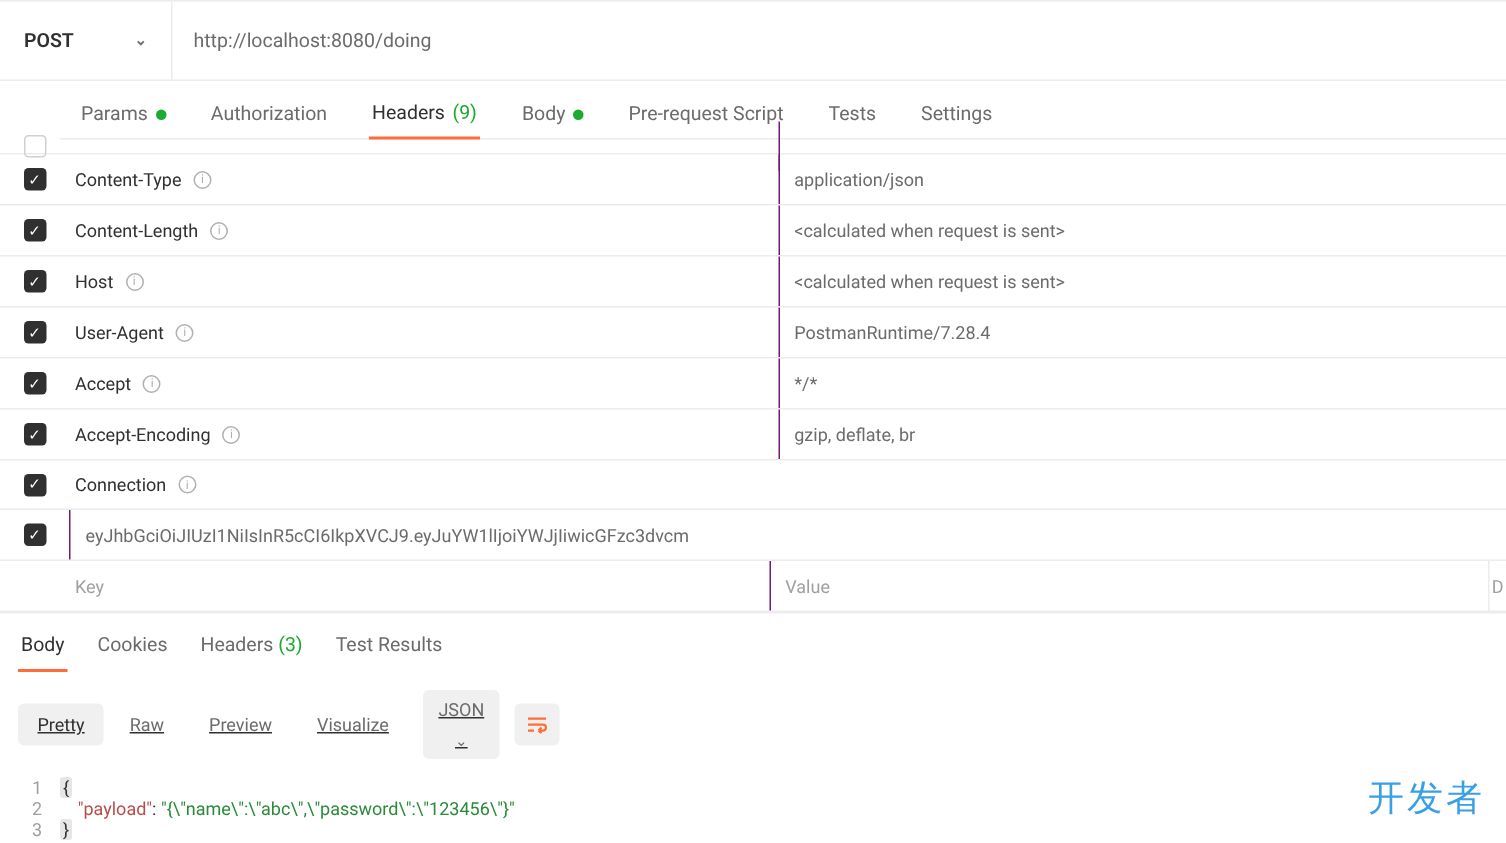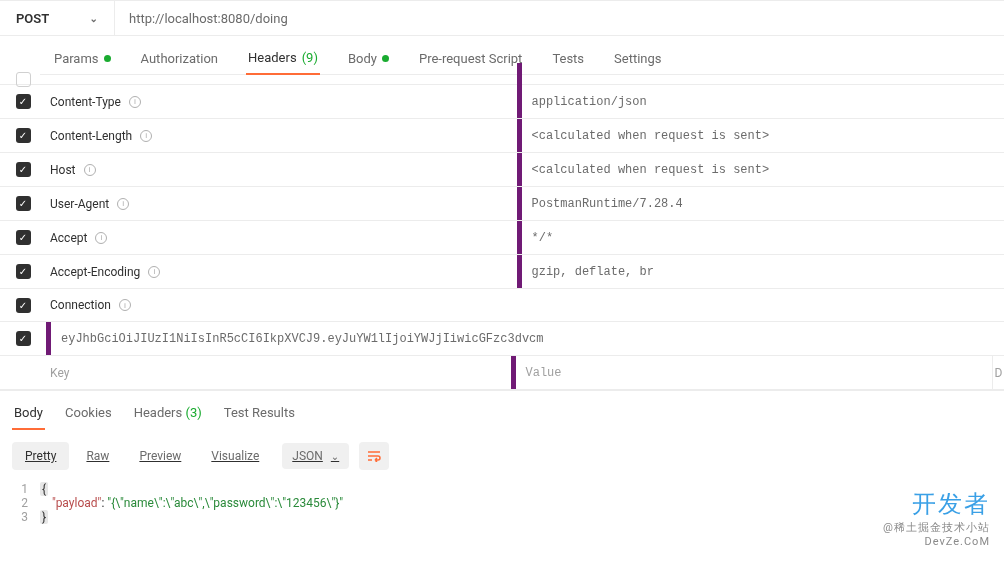--- a/index.html
+++ b/index.html
@@ -1,43 +1,43 @@
 <!DOCTYPE html>
 <html><head>
 <meta charset="utf-8">
 <style>
 * { box-sizing: border-box; margin: 0; padding: 0; font-family: -apple-system, BlinkMacSystemFont, "Segoe UI", Roboto, Helvetica, Arial, sans-serif; }
 body { background: #fff; color: #303030; font-size: 12px; width: 1004px; }
-.topbar { display: flex; align-items: stretch; border-top: 1px solid #ececec; border-bottom: 1px solid #ececec; height: 36px; }
+.topbar { display: flex; align-items: stretch; border-top: 1px solid #ececec; border-bottom: 1px solid #ececec; height: 54px; }
 .method { display: flex; align-items: center; padding: 0 16px; border-right: 1px solid #ececec; width: 115px; justify-content: space-between; cursor: pointer; font-weight: 600; font-size: 13px; color: #303030; }
 .chev { font-size: 10px; color: #6b6b6b; }
 .url { flex: 1; display: flex; align-items: center; padding: 0 14px; color: #6b6b6b; font-size: 13px; }
 .tabs { display: flex; gap: 26px; padding: 10px 12px 0 12px; border-bottom: 1px solid #ececec; font-size: 13px; margin-left: 40px; }
 .tab { padding: 4px 2px 8px 2px; color: #6b6b6b; cursor: pointer; display: flex; align-items: center; gap: 5px; }
 .tab.active { color: #303030; border-bottom: 2px solid #ff6c37; margin-bottom: -1px; }
 .dot { width: 7px; height: 7px; border-radius: 50%; background: #1aab30; display: inline-block; }
 .cnt { color: #1aab30; }
 .hdr-tbl { width: 100%; }
 .hdr-row { display: flex; border-bottom: 1px solid #ececec; min-height: 33px; align-items: center; }
 .hdr-row.stub { height: 10px; min-height: 10px; }
 .chk-cell { width: 46px; display: flex; justify-content: center; }
 .chk { width: 15px; height: 15px; border-radius: 3px; background: #303030; display: flex; align-items: center; justify-content: center; color: #fff; font-size: 10px; }
 .chk-empty { width: 15px; height: 15px; border-radius: 3px; border: 1px solid #d0d0d0; }
 .key-cell { flex: 1; padding: 0 4px; color: #303030; display: flex; align-items: center; gap: 8px; }
 .key-cell.ph, .val-cell.ph { color: #a0a0a0; }
-.val-cell { flex: 1; padding: 0 10px; color: #6b6b6b; border-left: 5px solid #701a75; min-height: 33px; display: flex; align-items: center; font-family: Liberation Mono, monospace; }
+.val-cell { flex: 1; padding: 0 10px; color: #6b6b6b; border-left: 1px solid #701a75; min-height: 33px; display: flex; align-items: center; }
 .info { width: 12px; height: 12px; border: 1px solid #b0b0b0; border-radius: 50%; display: inline-flex; align-items: center; justify-content: center; font-size: 8px; color: #b0b0b0; }
 .desc-cell { width: 12px; color: #a0a0a0; border-left: 1px solid #ececec; min-height: 33px; display: flex; align-items: center; justify-content: center; }
 .resp-tabs { display: flex; gap: 18px; padding: 12px 12px 0 12px; font-size: 13px; border-top: 1px solid #ececec; }
 .rtab { padding: 2px 2px 8px 2px; color: #6b6b6b; cursor: pointer; }
 .rtab.active { color: #303030; border-bottom: 2px solid #ff6c37; }
 .toolbar { display: flex; align-items: center; gap: 4px; padding: 12px; text-decoration: underline; }
 .tbtn { padding: 7px 13px; border-radius: 4px; font-size: 12px; color: #6b6b6b; cursor: pointer; }
 .tbtn.sel { background: #f0f0f0; color: #303030; }
-.pill { background: #f0f0f0; border-radius: 4px; padding: 6px 10px; display: flex; align-items: center; gap: 8px; color: #6b6b6b; font-size: 12px; margin-left: 6px; }
+.pill { background: #f0f0f0; border-radius: 4px; padding: 6px 10px; display: flex; align-items: center; gap: 8px; color: #6b6b6b; font-size: 12px; margin-left: 6px; flex-direction: column; }
 .iconbtn { background: #f0f0f0; border-radius: 4px; width: 30px; height: 28px; display: flex; align-items: center; justify-content: center; margin-left: 6px; cursor: pointer; }
 .iconbtn svg { stroke: #ff6c37; }
 .code { font-family: ui-monospace, SFMono-Regular, Menlo, Consolas, monospace; font-size: 12px; padding: 0 12px 12px 12px; }
 .cline { display: flex; }
 .ln { width: 28px; text-align: right; color: #a0a0a0; padding-right: 12px; user-select: none; }
 .cc { white-space: pre; }
 .brace { background: #e6e6e6; border-radius: 2px; padding: 0 2px; }
 .s-key { color: #b84c4c; }
 .s-str { color: #2a8a3a; }
 .wm { position: absolute; right: 14px; bottom: 14px; color: #3aa0e6; font-size: 24px; font-weight: 400; letter-spacing: 2px; font-family: "Microsoft YaHei", sans-serif; text-align: right; }
@@ -180,14 +180,13 @@
       <span class="cc"><span>    </span><span class="s-key">"payload"</span><span>: </span><span class="s-str">"{\"name\":\"abc\",\"password\":\"123456\"}"</span></span>
     </div>
   <div class="cline">
       <span class="ln">3</span>
       <span class="cc"><span class="brace">}</span></span>
     </div>
 </div>
 
 <div class="wm">
   <span>开发者</span>
-  <small><span>@稀土掘金技术小站</span><br><span>DevZe.CoM</span></small>
 </div>
 
 </body></html>

